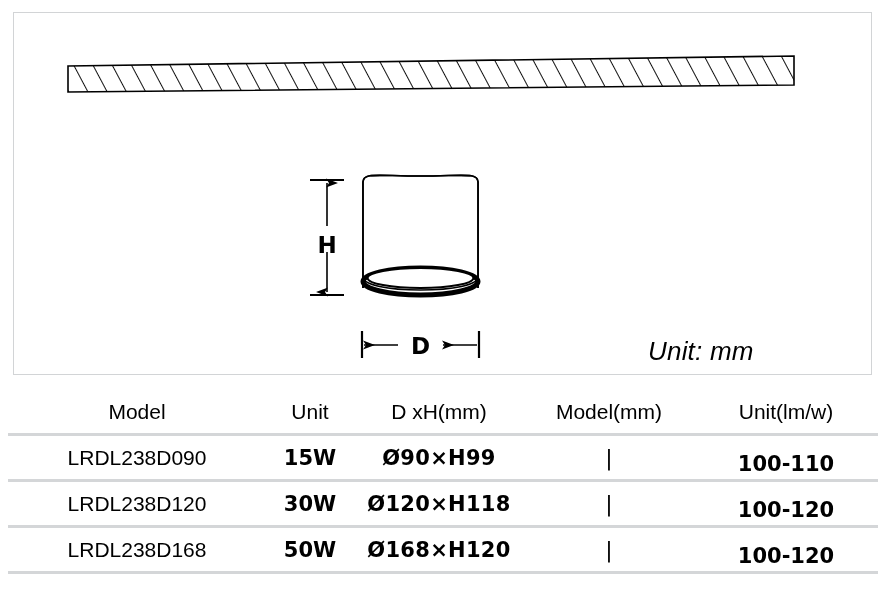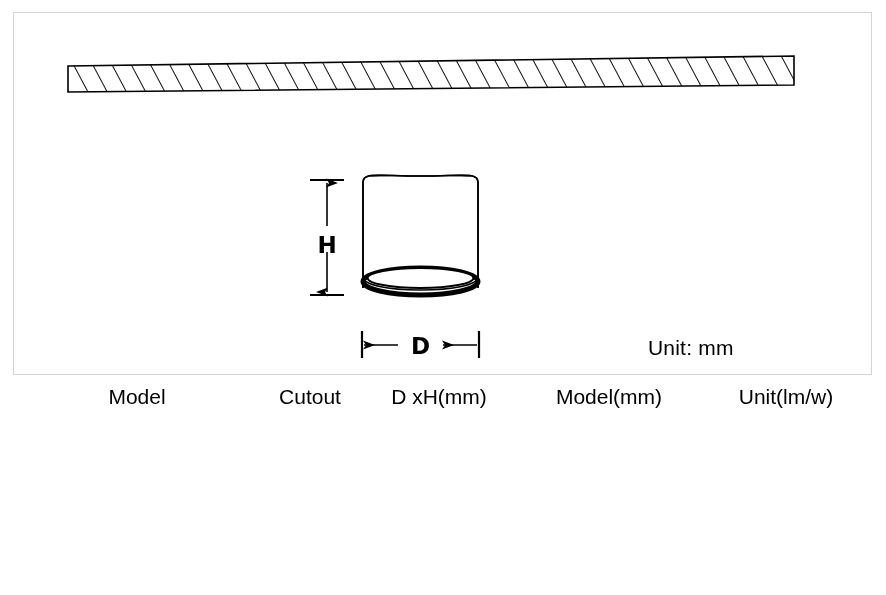--- a/index.html
+++ b/index.html
@@ -33,32 +33,33 @@
     top: 0;
     width: 886px;
     height: 380px;
     pointer-events: none;
   }
 
   #unit-label {
     position: absolute;
     left: 648px;
     top: 336px;
-    font-size: 21px;
+    font-size: 26px;
     font-weight: 400;
     color: #000000;
     letter-spacing: 0.2px;
     white-space: nowrap;
+    font-style: italic;
   }
 
   
   #spec-table {
     position: absolute;
     left: 8px;
-    top: 381px;
+    top: 396px;
     width: 870px;
     border-collapse: collapse;
     table-layout: fixed;
   }
   #spec-table col.c-model  { width: 258px; }
   #spec-table col.c-watts  { width:  88px; }
   #spec-table col.c-dxh    { width: 170px; }
   #spec-table col.c-cutout { width: 170px; }
   #spec-table col.c-lumen  { width: 184px; }
 
@@ -173,21 +174,42 @@
   <colgroup>
     <col class="c-model">
       <col class="c-watts">
       <col class="c-dxh">
     <col class="c-cutout">
       <col class="c-lumen">
   </colgroup>
   <thead>
     <tr>
       <th class="head-model">Model</th>
-      <th class="head-watts">Cutout</th>
+      <th class="head-watts">Unit</th>
       <th class="head-dxh">D xH(mm)</th>
       <th class="head-cutout">Model(mm)</th>
       <th class="head-lumen">Unit(lm/w)</th>
     </tr>
   </thead>
   <tbody>
+    <tr>
+      <td class="cell-model">LRDL238D090</td>
+      <td class="cell-watts">15W</td>
+      <td class="cell-dxh">Ø90×H99</td>
+      <td class="cell-cutout">|</td>
+      <td class="cell-lumen">100-110</td>
+    </tr>
+    <tr>
+      <td class="cell-model">LRDL238D120</td>
+      <td class="cell-watts">30W</td>
+      <td class="cell-dxh">Ø120×H118</td>
+      <td class="cell-cutout">|</td>
+      <td class="cell-lumen">100-120</td>
+    </tr>
+    <tr>
+      <td class="cell-model">LRDL238D168</td>
+      <td class="cell-watts">50W</td>
+      <td class="cell-dxh">Ø168×H120</td>
+      <td class="cell-cutout">|</td>
+      <td class="cell-lumen">100-120</td>
+    </tr>
   </tbody>
 </table>
 
 </body></html>

